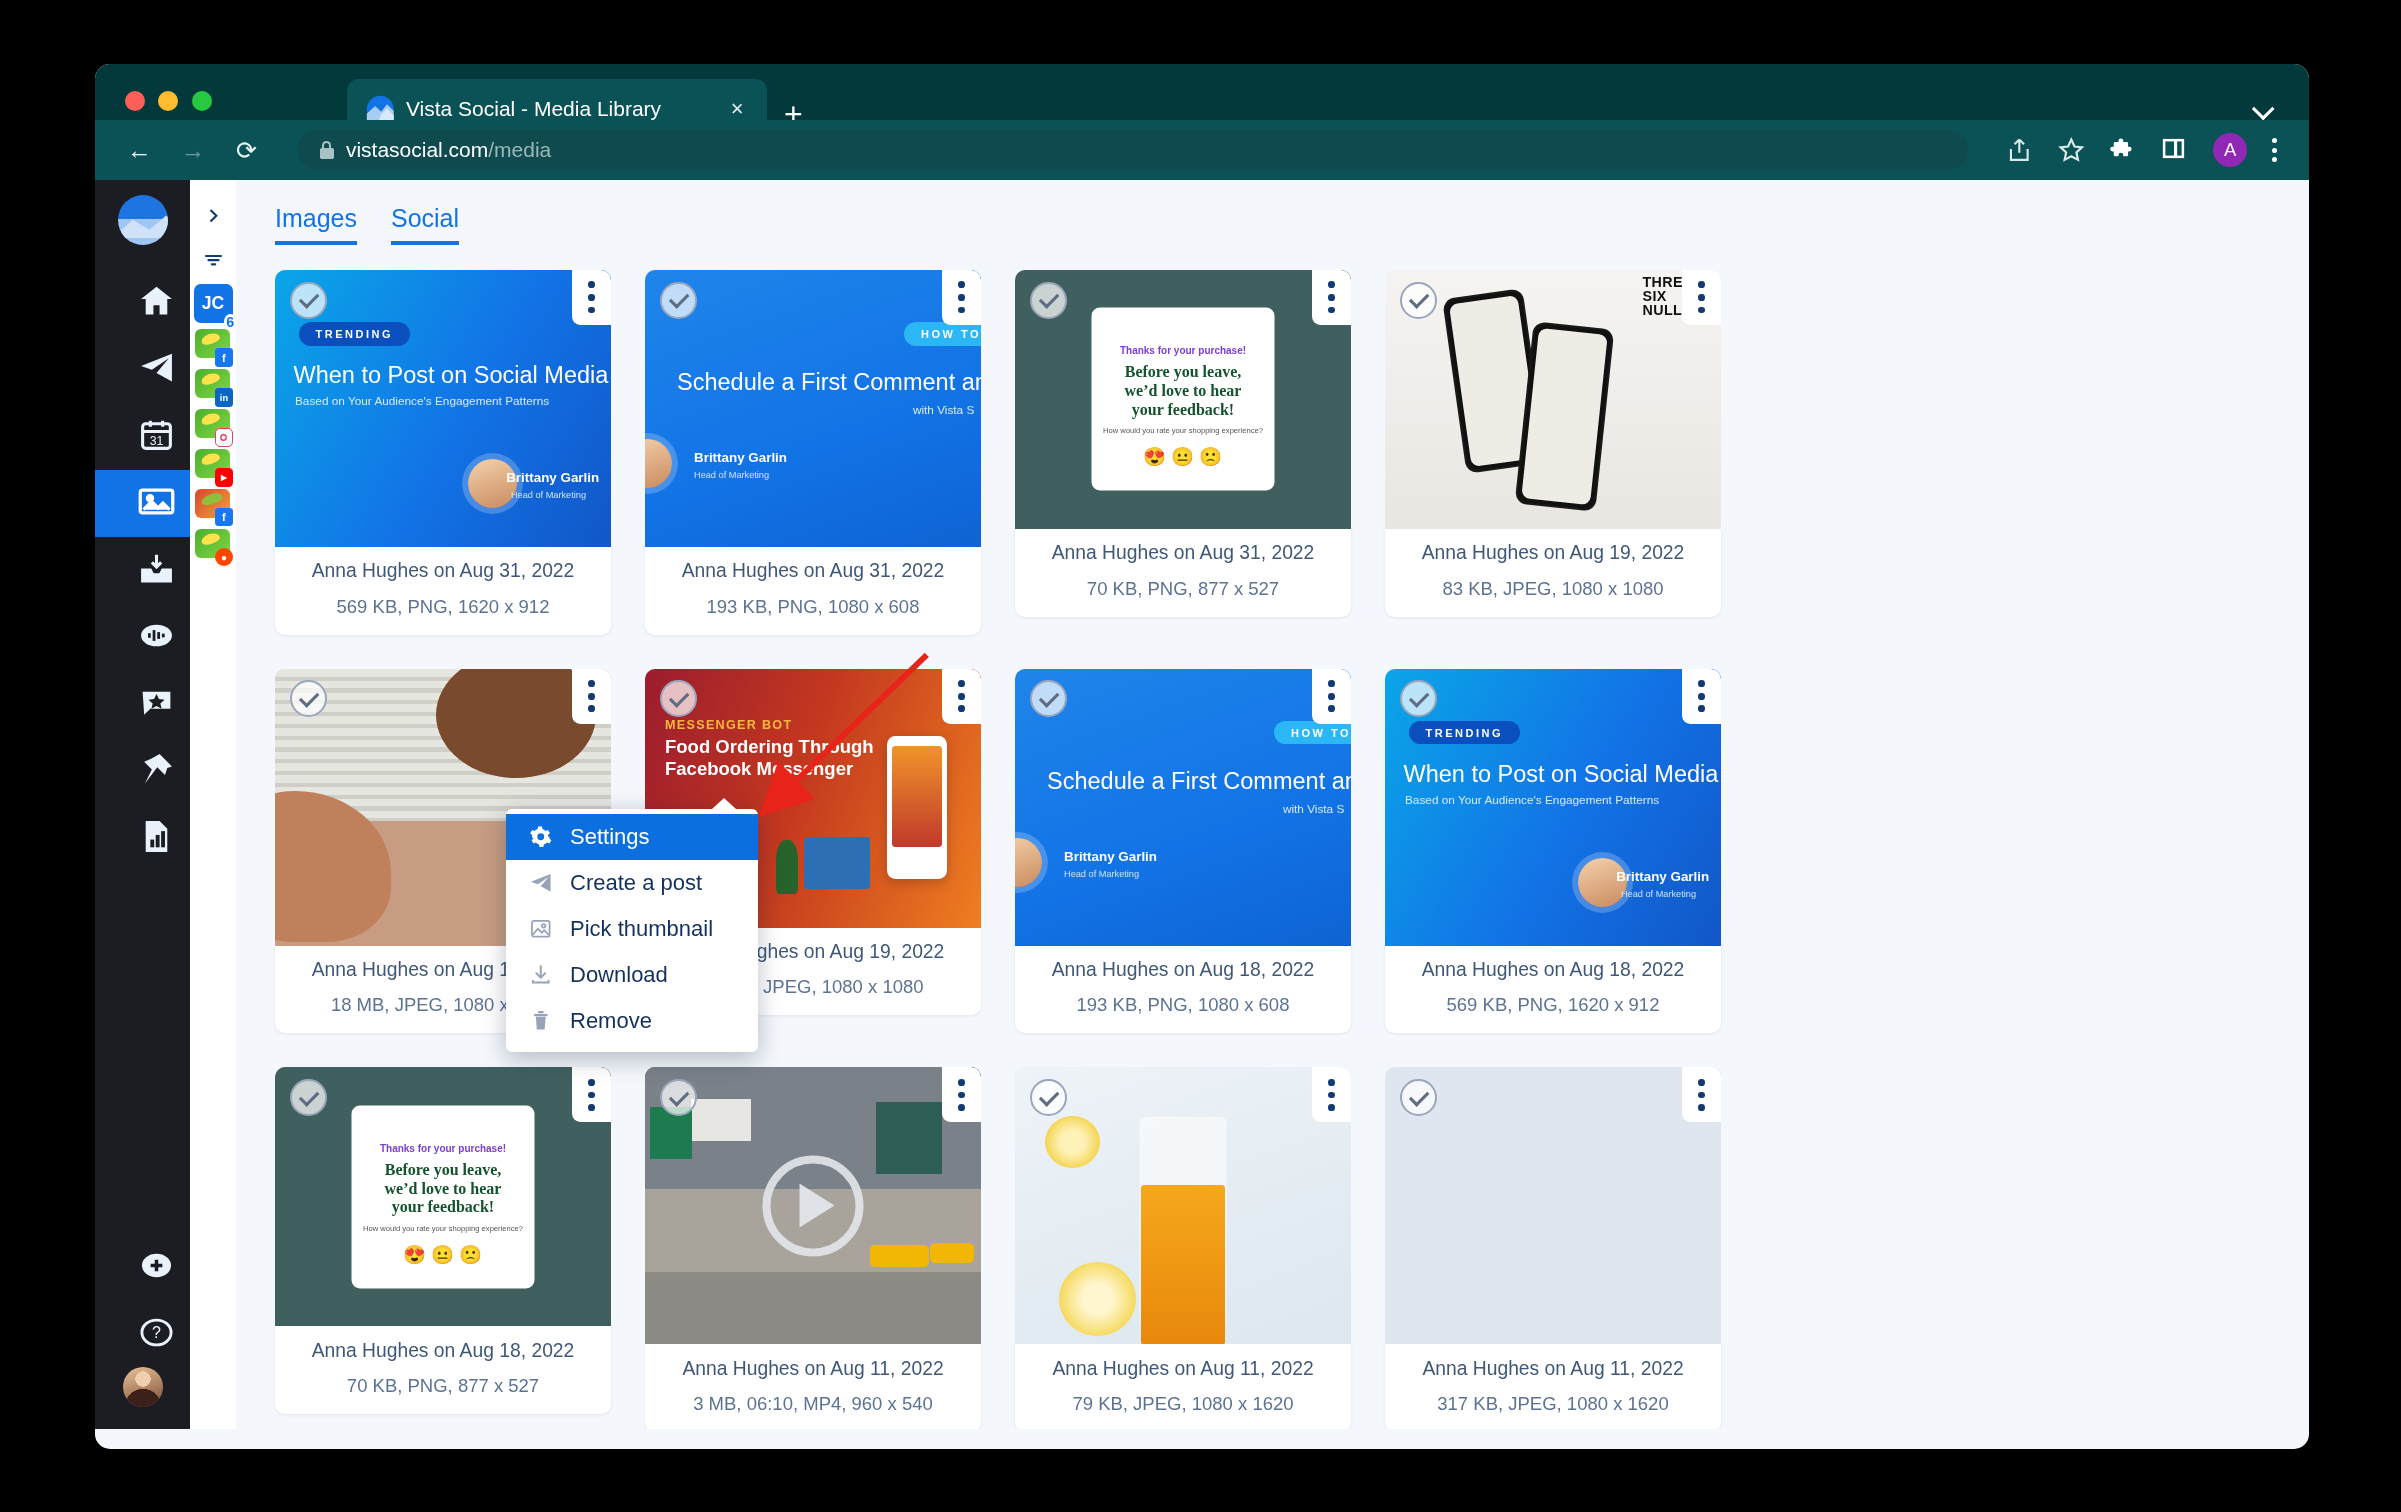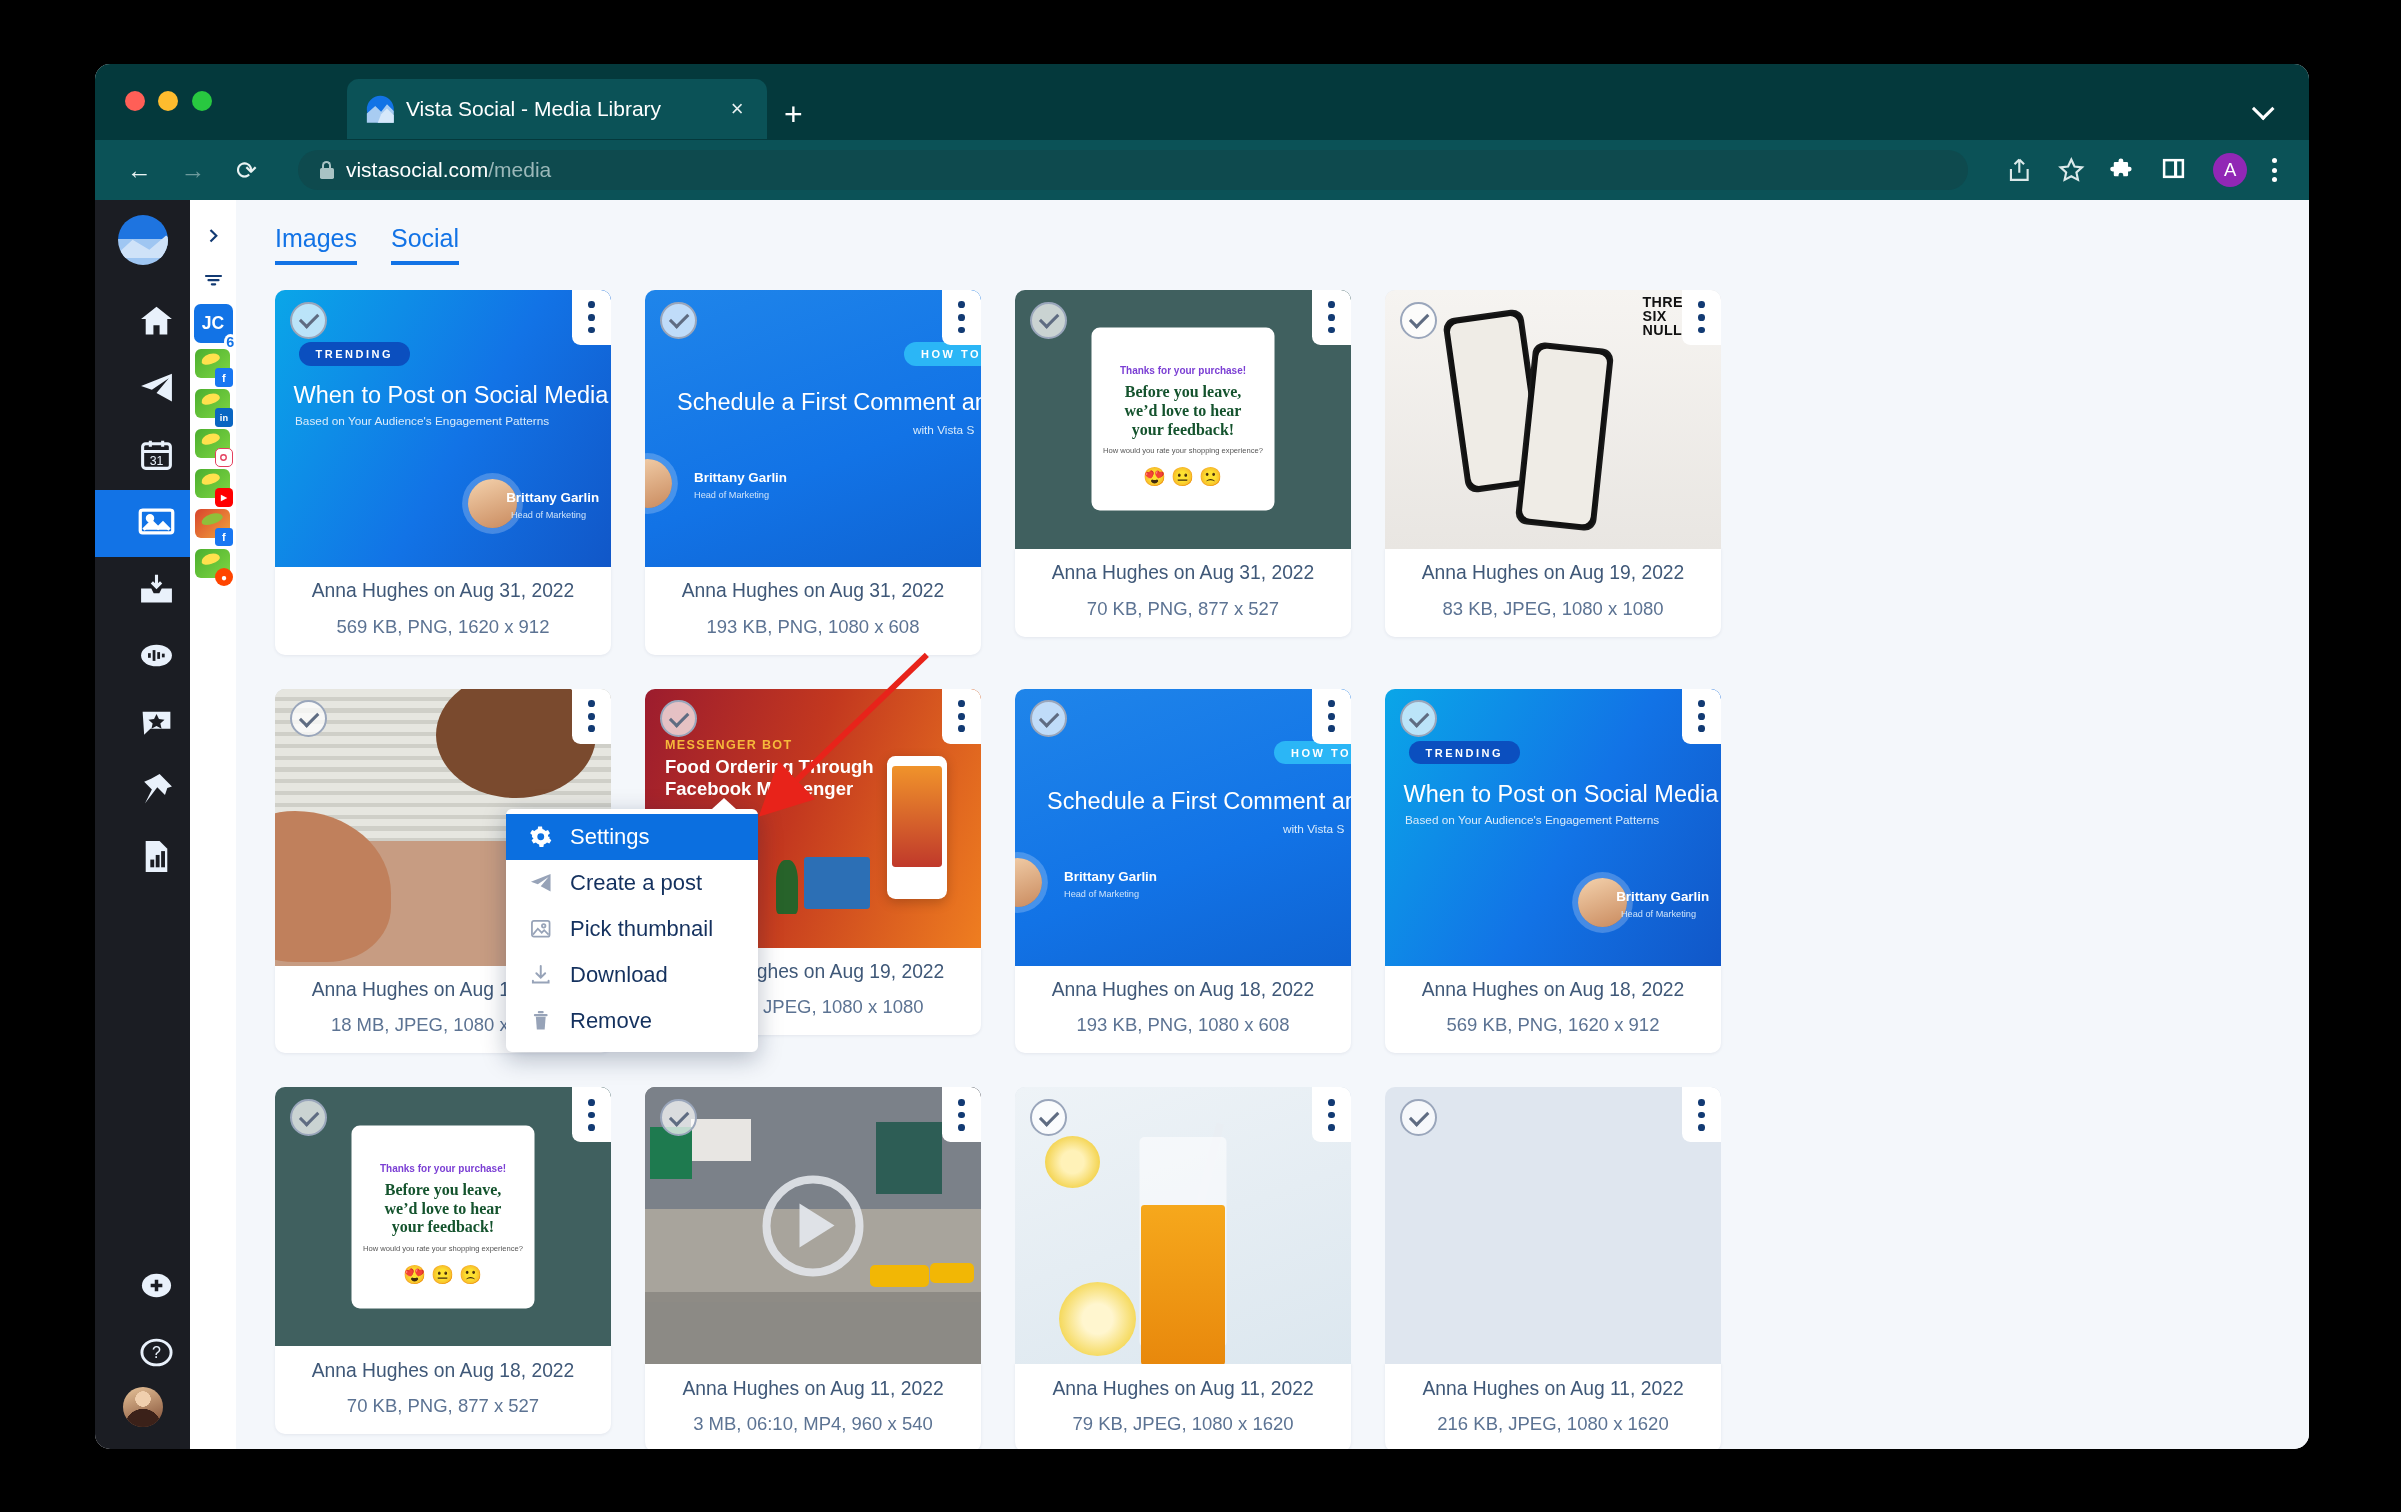--- a/index.html
+++ b/index.html
@@ -15,21 +15,21 @@
     width: 2214px; height: 1385px;
     background: #f4f7fb;
     border-radius: 15px;
     overflow: hidden;
     box-shadow: 0 8.4px 34px rgba(0,0,0,.5);
   }
 
   
   .tabstrip {
     position: relative;
-    height: 76px;
+    height: 56px;
     background: #04393c;
   }
   .traffic { position:absolute; left:30px; top:27px; display:flex; gap:13.4px; }
   .dot { width:20px; height:20px; border-radius:50%; }
   .dot.red{background:#ff5f57;} .dot.yellow{background:#febc2e;} .dot.green{background:#28c840;}
 
   .tab {
     position: absolute; left: 252px; top: 15px;
     width: 420px; height: 60px;
     background: #0b5257;
@@ -806,21 +806,21 @@
             </div>
             <span class="check"></span>
             <span class="kebab">
                 <i></i>
                 <i></i>
                 <i></i>
               </span>
           </div>
           <div class="card-meta">
             <div class="meta-title">Anna Hughes on Aug 11, 2022</div>
-            <div class="meta-sub">216 KB, JPEG, 1080 x 1620</div>
+            <div class="meta-sub">317 KB, JPEG, 1080 x 1620</div>
           </div>
         </div>
 
       </div>
     </div>
   </div>
 
   <div class="ctx-menu">
     <div class="ctx-item active">
       <span class="ctx-ico">

